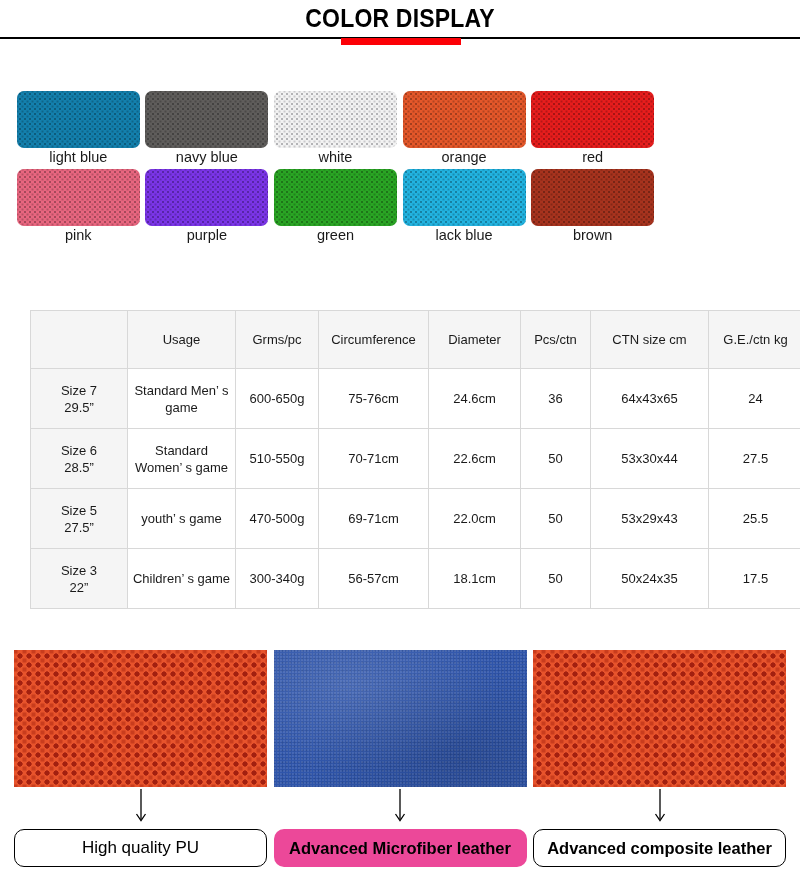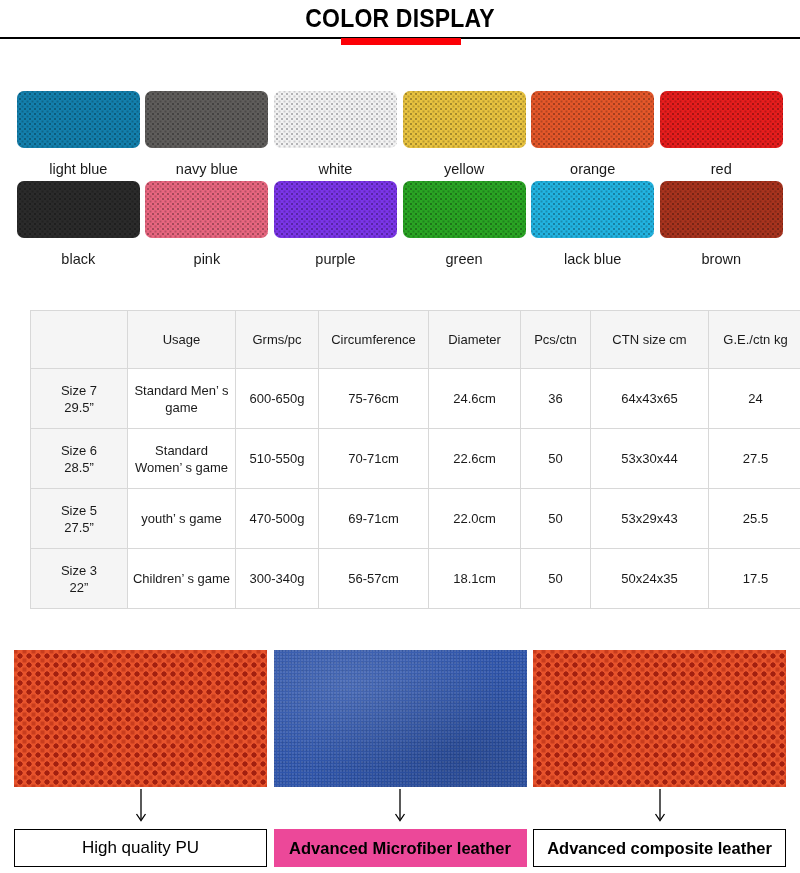--- a/index.html
+++ b/index.html
@@ -93,21 +93,21 @@
     background-size: 5px 5px, 5px 5px;
     background-position: 0 0, 2.5px 2.5px;
     opacity: 0.95;
   }
   .swatch-chip.light-tex::before {
     background-image:
       radial-gradient(circle at 2px 2px, rgba(120,120,125,0.55) 1.25px, transparent 1.5px),
       radial-gradient(circle at 2px 2px, rgba(150,150,155,0.45) 1.1px, transparent 1.4px);
   }
   .swatch-label {
-    margin-top: 12px;
+    margin-top: 0;
     font-size: 14.5px;
     line-height: 18px;
     color: #1a1a1a;
     text-align: center;
     white-space: nowrap;
   }
 
   
   .spec-table-wrap {
     position: absolute;
@@ -209,21 +209,21 @@
   .arrow-svg { display: block; }
 
   .material-labels {
     display: flex;
     justify-content: space-between;
     width: 772px;
   }
   .material-label {
     width: 253px;
     height: 38px;
-    border-radius: 0;
+    border-radius: 10px;
     display: flex;
     align-items: center;
     justify-content: center;
     font-size: 17px;
     line-height: 22px;
     white-space: nowrap;
     color: #000000;
     background: #ffffff;
     border: 1px solid #000000;
   }
@@ -259,38 +259,30 @@
     </div>
     <div class="swatch-cell">
       <div class="swatch-chip" style="background: rgb(95, 93, 91);"></div>
       <div class="swatch-label">navy blue</div>
     </div>
     <div class="swatch-cell">
       <div class="swatch-chip light-tex" style="background: rgb(242, 242, 242);"></div>
       <div class="swatch-label">white</div>
     </div>
     <div class="swatch-cell">
-      <div class="swatch-chip" style="background: rgb(232, 194, 63);"></div>
-      <div class="swatch-label">yellow</div>
-    </div>
-    <div class="swatch-cell">
       <div class="swatch-chip" style="background: rgb(228, 87, 42);"></div>
       <div class="swatch-label">orange</div>
     </div>
     <div class="swatch-cell">
       <div class="swatch-chip" style="background: rgb(231, 29, 29);"></div>
       <div class="swatch-label">red</div>
     </div>
   </div>
 
   <div class="swatch-row">
-    <div class="swatch-cell">
-      <div class="swatch-chip" style="background: rgb(43, 43, 43);"></div>
-      <div class="swatch-label">black</div>
-    </div>
     <div class="swatch-cell">
       <div class="swatch-chip" style="background: rgb(232, 102, 127);"></div>
       <div class="swatch-label">pink</div>
     </div>
     <div class="swatch-cell">
       <div class="swatch-chip" style="background: rgb(123, 53, 232);"></div>
       <div class="swatch-label">purple</div>
     </div>
     <div class="swatch-cell">
       <div class="swatch-chip" style="background: rgb(42, 165, 36);"></div>

